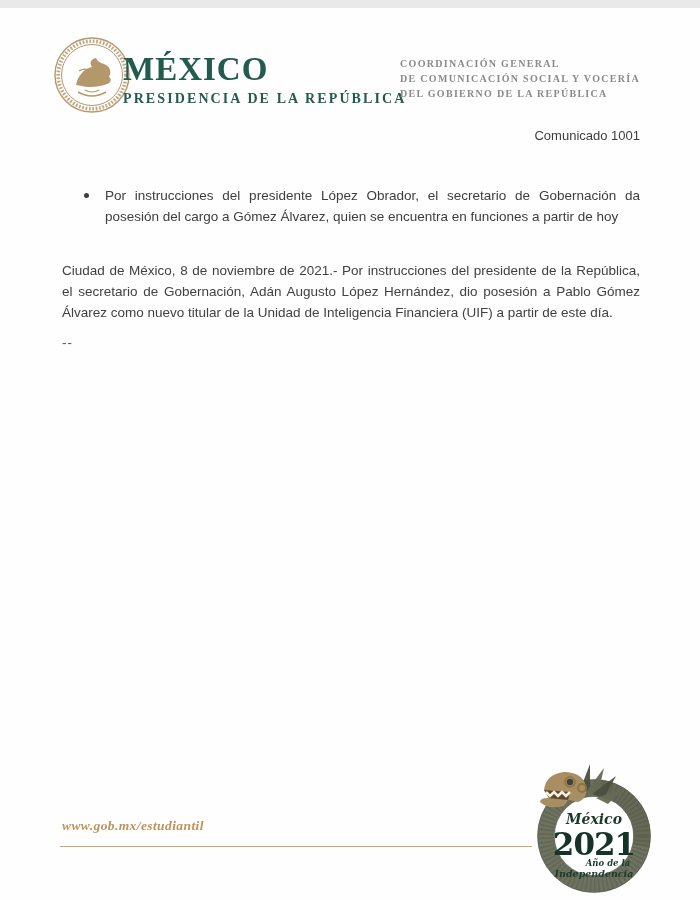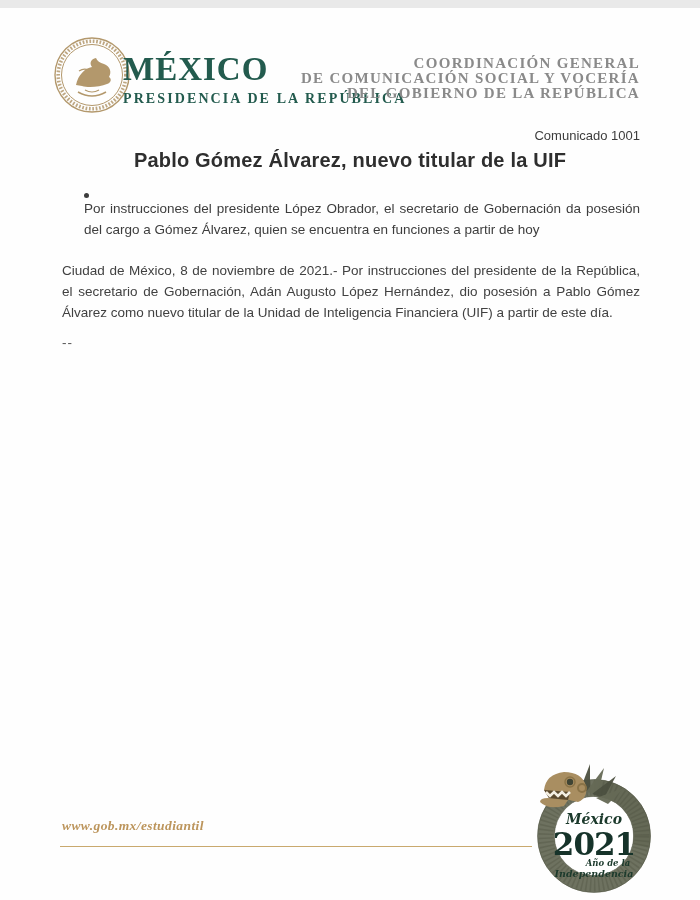--- a/index.html
+++ b/index.html
@@ -15,37 +15,37 @@
     font-family:"Liberation Serif","DejaVu Serif",serif;
     font-weight:bold;font-size:33px;letter-spacing:1px;line-height:38px;
     color:#235B4E;
   }
   .brand-sub{
     font-family:Liberation Serif, serif;
     font-weight:bold;font-size:14px;letter-spacing:2.1px;margin-top:3px;
     color:#235B4E;white-space:nowrap;
   }
   .coordination{
-    position:absolute;right:60px;top:48px;text-align:right;
+    position:absolute;right:60px;top:48px;
     font-family:"Liberation Serif","DejaVu Serif",serif;
-    font-size:15px;letter-spacing:1.3px;line-height:15px;
+    font-size:10px;letter-spacing:1.3px;line-height:15px;
     color:#8A8A8A;font-weight:bold;
   }
   
   .comunicado{
     position:absolute;right:60px;top:120px;
     font-size:13px;color:#3d3d3d;
   }
   .doc-title{
     position:absolute;left:0;top:141px;width:700px;text-align:center;
     font-size:20px;font-weight:600;color:#2e2e2e;letter-spacing:0.2px;
   }
   .bullet-row{
     position:absolute;left:84px;top:177px;width:556px;
-    display:flex;align-items:flex-start;flex-direction:column;
+    display:flex;align-items:flex-start;
   }
   .bullet-dot{
     width:5px;height:5px;border-radius:50%;background:#3d3d3d;
     margin-top:8px;margin-right:16px;flex:0 0 auto;
   }
   .bullet-text{
     font-size:13.5px;line-height:21px;color:#3d3d3d;text-align:justify;
   }
   .body-text{
     position:absolute;left:62px;top:252px;width:578px;
@@ -90,21 +90,20 @@
   </div>
 
   <div class="coordination">
     <div>COORDINACIÓN GENERAL</div>
     <div>DE COMUNICACIÓN SOCIAL Y VOCERÍA</div>
     <div>DEL GOBIERNO DE LA REPÚBLICA</div>
   </div>
 
   <div class="comunicado">Comunicado 1001</div>
 
-  <div class="doc-title">Pablo Gómez Álvarez, nuevo titular de la UIF</div>
 
   <div class="bullet-row">
     <span class="bullet-dot"></span>
     <span class="bullet-text">Por instrucciones del presidente López Obrador, el secretario de Gobernación da posesión del cargo a Gómez Álvarez, quien se encuentra en funciones a partir de hoy</span>
   </div>
 
   <div class="body-text">
     <p>Ciudad de México, 8 de noviembre de 2021.- Por instrucciones del presidente de la República, el secretario de Gobernación, Adán Augusto López Hernández, dio posesión a Pablo Gómez Álvarez como nuevo titular de la Unidad de Inteligencia Financiera (UIF) a partir de este día.</p>
     <div class="end-mark">--</div>
   </div>

